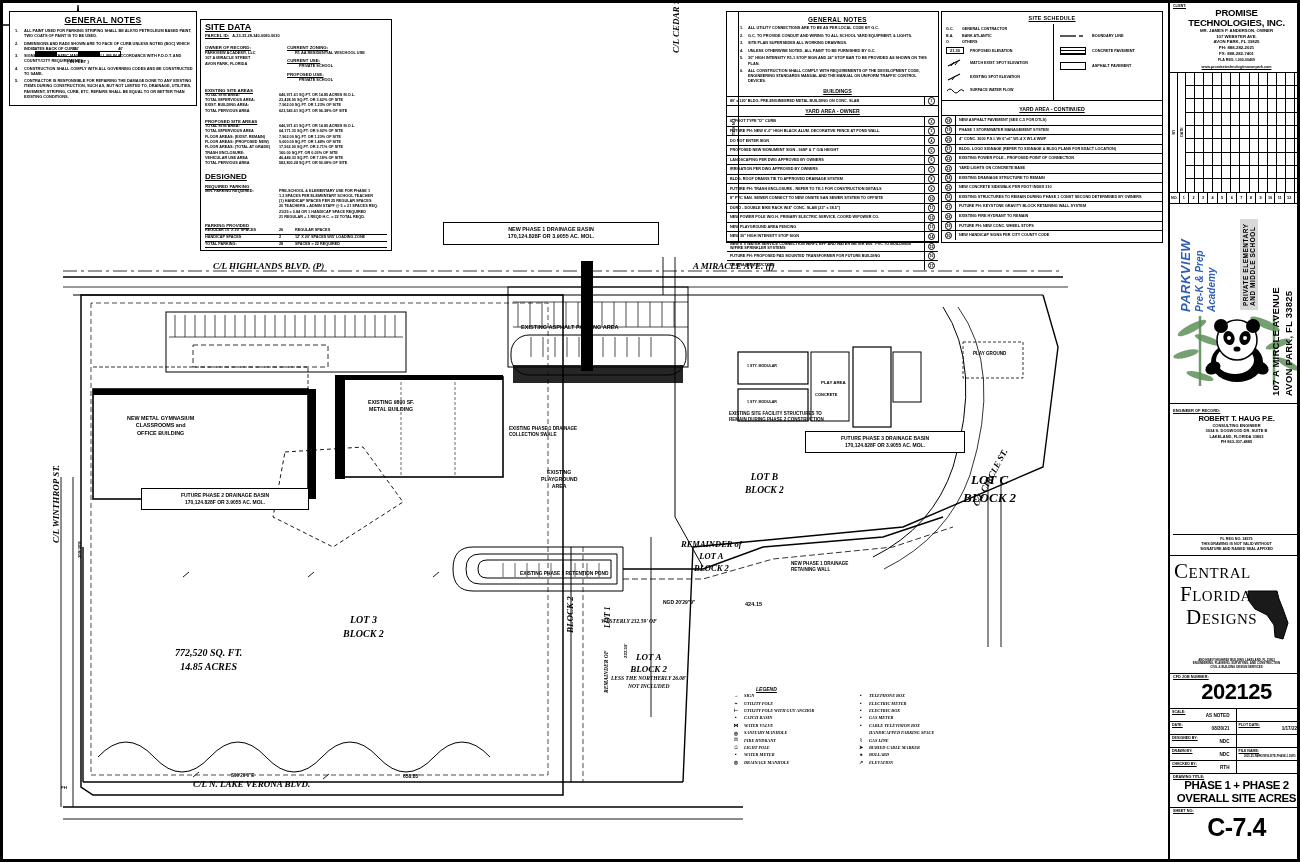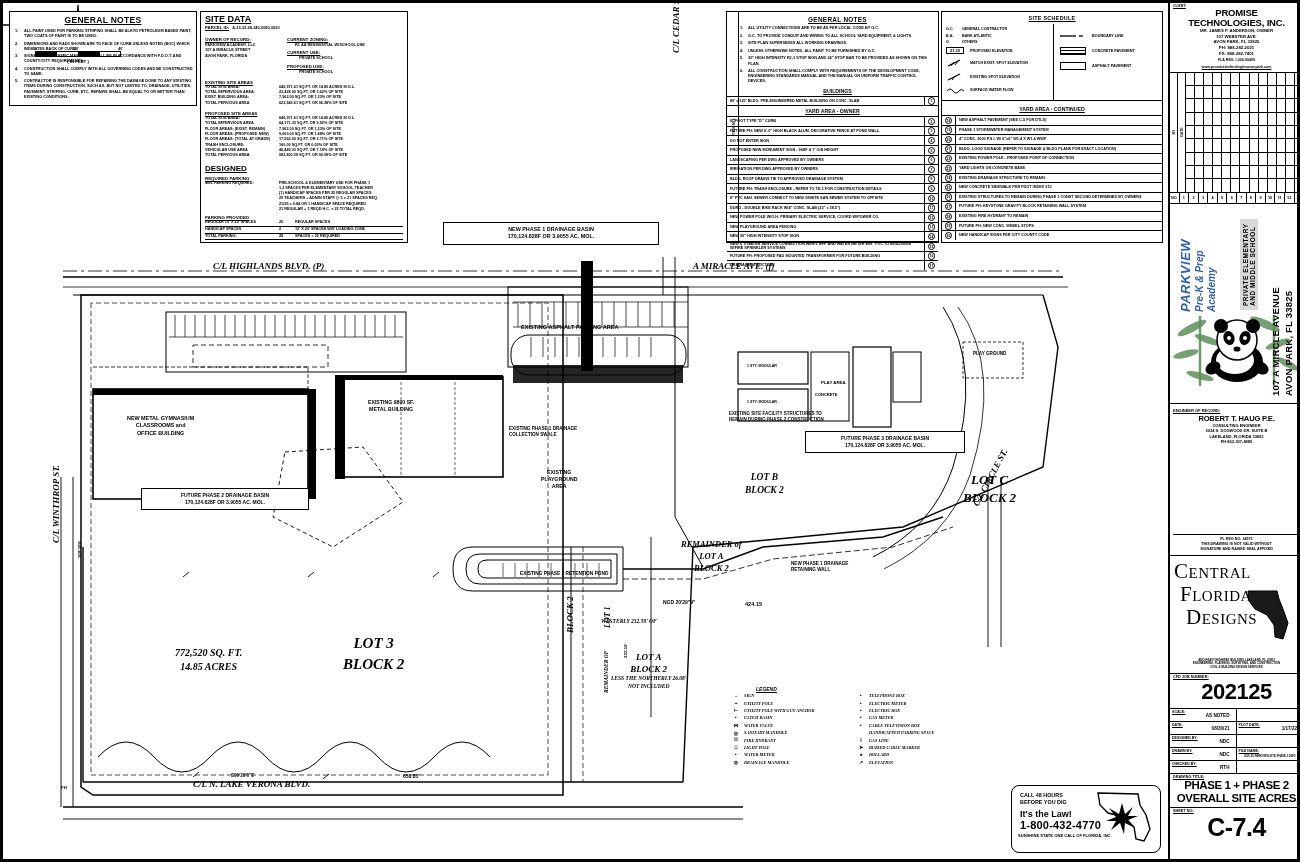--- a/index.html
+++ b/index.html
@@ -26,21 +26,21 @@
 
   
   #gen-notes { left:6px; top:8px; width:188px; height:95px; padding:2px 3px; }
   #gen-notes .hdr { font-size:8.5px; margin:1px 0 3px; }
   #gen-notes ol { margin:0; padding:0 0 0 11px; list-style:none; }
   #gen-notes li { font-size:3.9px; line-height:1.34; margin-bottom:2.1px;
       font-weight:bold; position:relative; }
   #gen-notes li .n { position:absolute; left:-9px; }
 
   
-  #site-data { left:197px; top:8px; width:208px; height:232px; padding:2px 4px; }
+  #site-data { left:197px; top:16px; width:192px; height:232px; padding:2px 4px; }
   #site-data .t1 { font-size:9px; font-weight:bold; text-decoration:underline; }
   #site-data .sub { font-size:4.4px; font-weight:bold; text-decoration:underline; margin-top:3px;}
   #site-data .ln { font-size:3.9px; font-weight:bold; line-height:1.35; }
   #site-data .cols { display:flex; gap:4px; }
   #site-data .c1 { width:78px; }
   #site-data .c2 { flex:1; }
   .row2 { display:flex; font-size:3.8px; font-weight:bold; line-height:1.4;}
   .row2 .a { width:74px; }
   .row2 .b { flex:1; }
 
@@ -767,21 +767,21 @@
     <div>NEW PHASE 1 DRAINAGE</div>
     <div>RETAINING WALL</div>
   </div>
 
 
   <div class="ital" style="left:172px;top:643px;font-size:10px;line-height:1.35;">
     <div>772,520 SQ. FT.</div>
     <div>14.85 ACRES</div>
   </div>
 
-  <div class="ital" style="left:340px;top:630px;font-size:15px;line-height:1.4;">
+  <div class="ital" style="left:340px;top:610px;font-size:10px;line-height:1.4;">
     <div>LOT 3</div>
     <div>BLOCK 2</div>
   </div>
 
   <div class="ital" style="left:678px;top:536px;font-size:8.5px;line-height:1.4;">
     <div>REMAINDER of</div>
     <div>LOT A</div>
     <div>BLOCK 2</div>
   </div>
 
@@ -904,33 +904,20 @@
             <span>BOLLARD</span>
           </div>
           <div class="li">
             <span class="sym">↗</span>
             <span>ELEVATION</span>
           </div>
         </div>
     </div>
   </div>
 
-  <div id="call48">
-    <svg id="fl-shape" viewBox="0 0 62 58">
-      <path d="M4 4 L44 5 L46 16 L52 26 L56 40 L50 52 L42 50 L40 38 L30 28 L14 24 L6 16 Z" fill="none" stroke="#000" stroke-width="1.4"></path>
-      <g fill="#000" transform="translate(28,30)">
-        <path d="M0 -16 L3 -5 L11 -12 L6 -3 L16 -3 L6 1 L13 9 L3 4 L2 15 L-2 4 L-11 11 L-6 2 L-16 2 L-6 -2 L-13 -11 L-3 -5 Z"></path>
-        <circle cx="0" cy="-1" r="5"></circle>
-      </g>
-    </svg>
-    <div class="a"><span>CALL 48 HOURS</span><br><span>BEFORE YOU DIG</span></div>
-    <div class="b">It's the Law!</div>
-    <div class="c">1-800-432-4770</div>
-    <div class="d">SUNSHINE STATE ONE CALL OF FLORIDA, INC.</div>
-  </div>
 
   <div id="tblock">
 
     <div class="tb" id="client">
       <div class="lbl">CLIENT:</div>
       <div class="n1">PROMISE</div>
       <div class="n1">TECHNOLOGIES, INC.</div>
       <div class="n2">MR. JAMES P. ANDERSON, OWNER</div>
       <div class="n2">107 WEBSTER AVE.</div>
       <div class="n2">AVON PARK, FL 33825</div>

